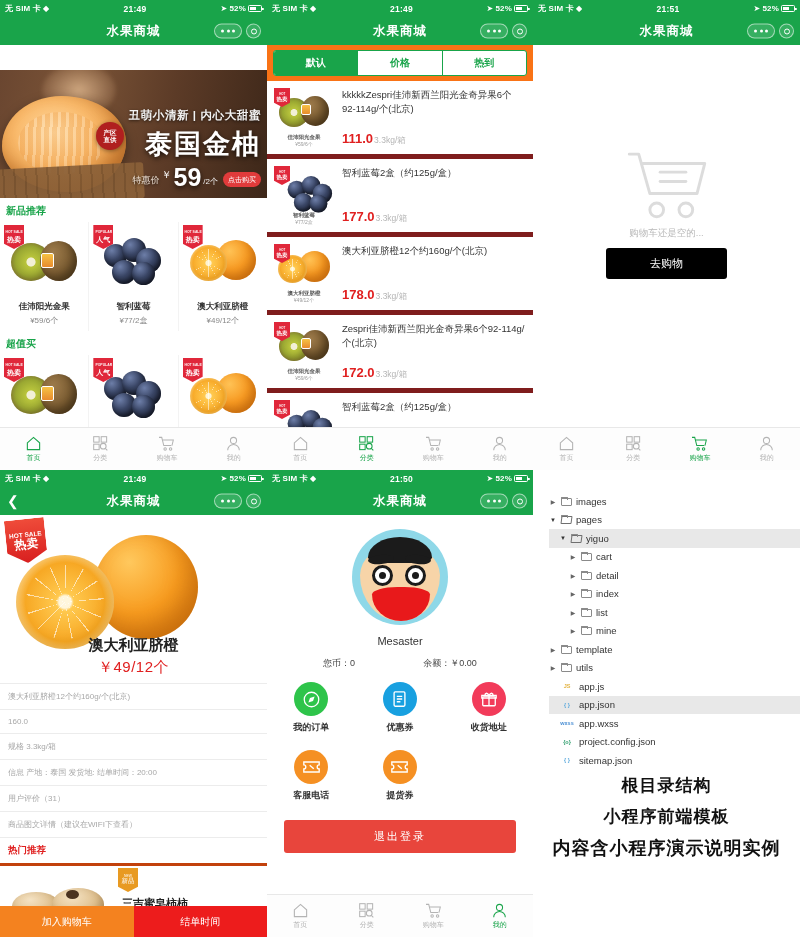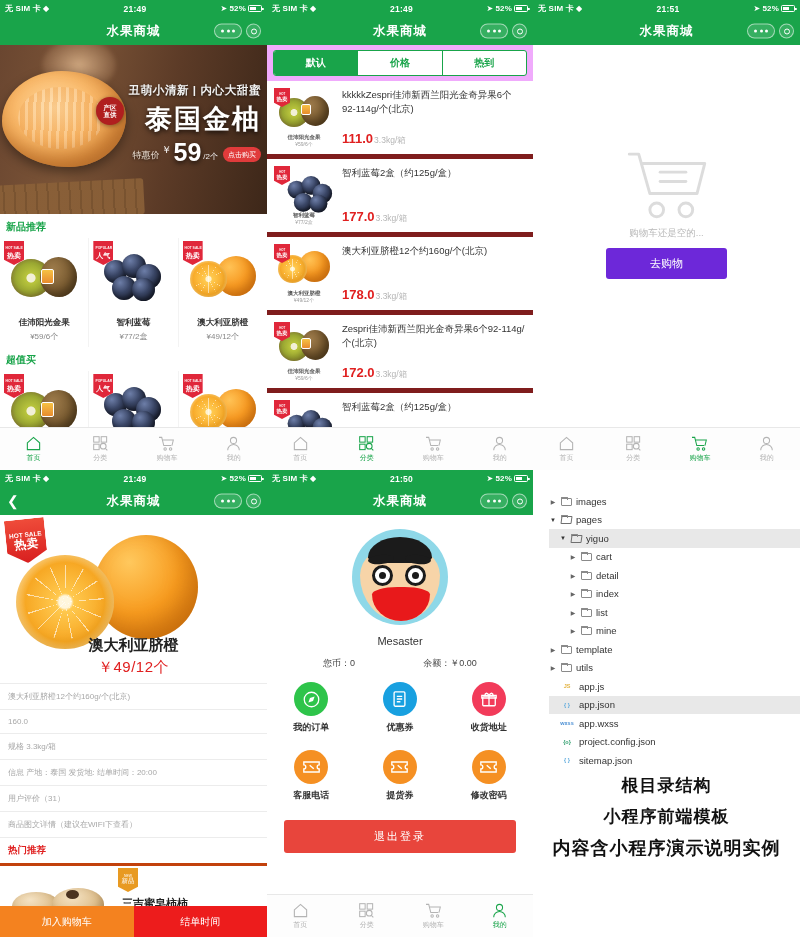--- a/index.html
+++ b/index.html
@@ -62,22 +62,23 @@
   .caps-pill b { width: 3px; height: 3px; border-radius: 50%; background: #fff; display: block; }
   .caps-dot {
     width: 15px; height: 15px; border-radius: 50%;
     border: .8px solid rgba(255,255,255,.55); background: rgba(255,255,255,.13);
     display: flex; align-items: center; justify-content: center;
   }
   .caps-dot i { width: 6px; height: 6px; border-radius: 50%; border: 1.2px solid #fff; display: block; }
 
   
   .hero {
-    height: 169px; position: relative; overflow: hidden;
+    height: 128px; position: relative; overflow: hidden;
     background: linear-gradient(100deg,#6a4630 0%,#7b5437 28%,#5c3b27 62%,#3d2719 100%);
+    margin-top: 25px;
   }
   .hero-fruit {
     position: absolute; left: 2px; top: 26px; width: 124px; height: 96px;
     background: radial-gradient(ellipse at 42% 38%, #ffd9a0 0%, #f9b96a 38%, #e89a46 66%, #c77a30 100%);
     border-radius: 48% 52% 46% 54% / 52% 48% 52% 48%;
     box-shadow: inset -8px -10px 18px rgba(140,70,20,.45), 0 5px 12px rgba(0,0,0,.4);
   }
   .hero-fruit::before {
     content: ""; position: absolute; left: 16px; top: 16px; width: 86px; height: 62px;
     background: repeating-linear-gradient(92deg, rgba(255,255,255,.20) 0 3px, rgba(230,150,70,.22) 3px 8px);
@@ -195,21 +196,21 @@
     display: flex; align-items: center;
   }
   .tabitem {
     flex: 1; display: flex; flex-direction: column; align-items: center; gap: 2px;
     color: #b4b4b4; font-size: 7px;
   }
   .tabitem.active { color: #19a44a; }
   .tabitem svg { display: block; }
 
   
-  .seg-wrap { padding: 5px 6px; background: #f0abfc; }
+  .seg-wrap { padding: 5px 6px; background: #f97316; }
   .seg {
     display: flex; border: 1px solid #19a44a; border-radius: 3px; overflow: hidden; background: #fff;
   }
   .seg div {
     flex: 1; text-align: center; font-size: 10px; padding: 5px 0; color: #19a44a; font-weight: bold;
     border-right: 1px solid #19a44a;
   }
   .seg div:last-child { border-right: none; }
   .seg div.on { background: #19a44a; color: #fff; }
   .list { background: #7f1d1d; }
@@ -231,21 +232,21 @@
   .lprice b { font-size: 13px; color: #e02020; font-weight: bold; }
   .lprice span { font-size: 8.5px; color: #b5b5b5; margin-left: 1px; }
 
   
   .cart-empty {
     position: absolute; left: 0; right: 0; top: 0; bottom: 43px;
     display: flex; flex-direction: column; align-items: center; justify-content: center; gap: 6px;
   }
   .cart-empty .etext { font-size: 9.5px; color: #b9b9b9; }
   .go-shop {
-    background: #6d28d9; color: #fff; font-size: 11px; border: none; border-radius: 3px;
+    background: #000000; color: #fff; font-size: 11px; border: none; border-radius: 3px;
     padding: 8px 44px; margin-top: 2px; font-weight: normal; cursor: pointer;
   }
 
   
   .det-hero { position: relative; height: 168px; background: #fff; overflow: hidden; }
   .det-tag {
     position: absolute; left: 6px; top: 4px; width: 40px; height: 44px; z-index: 5;
     background: linear-gradient(#ef4c3a,#d81f1f); color: #fff;
     clip-path: polygon(0 0,100% 0,100% 74%,50% 100%,0 74%);
     display: flex; flex-direction: column; align-items: center; justify-content: center;
@@ -1028,29 +1029,20 @@
         </div>
         <div class="prof-cell">
           <div class="circ" style="background:#f59023">
             <svg width="19" height="16" viewBox="0 0 21 17" fill="none" stroke="#fff" stroke-width="1.5">
                 <path d="M2 3 h17 v3.2 a2.2 2.2 0 0 0 0 4.4 V14 H2 v-3.4 a2.2 2.2 0 0 0 0-4.4 Z"></path>
                 <path d="M8.5 6.5 L13 10.5"></path>
               </svg>
           </div>
           <span>提货券</span>
         </div>
-        <div class="prof-cell">
-          <div class="circ" style="background:#f59023">
-            <svg width="19" height="16" viewBox="0 0 21 17" fill="none" stroke="#fff" stroke-width="1.5">
-                <path d="M2 3 h17 v3.2 a2.2 2.2 0 0 0 0 4.4 V14 H2 v-3.4 a2.2 2.2 0 0 0 0-4.4 Z"></path>
-                <path d="M8.5 6.5 L13 10.5"></path>
-              </svg>
-          </div>
-          <span>修改密码</span>
-        </div>
       </div>
 
       <button class="logout">退出登录</button>
     </div>
 
     <div class="tabbar">
       <div class="tabitem">
         <svg width="17" height="15" viewBox="0 0 24 22" fill="none" stroke="currentColor" stroke-width="1.6">
             <path d="M3 10 L12 2 L21 10 V20 H3 Z"></path>
           </svg>

